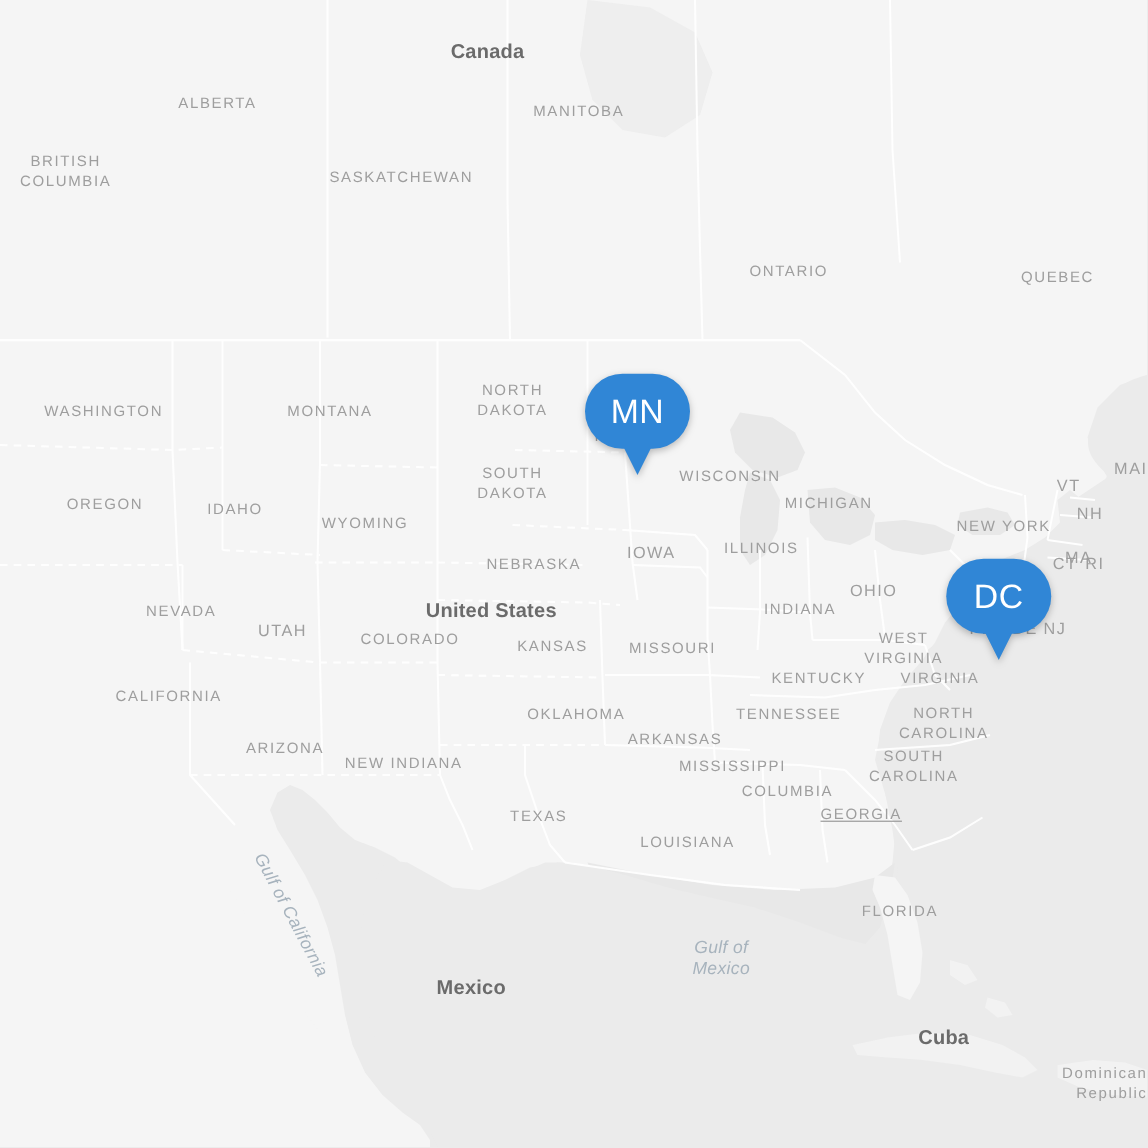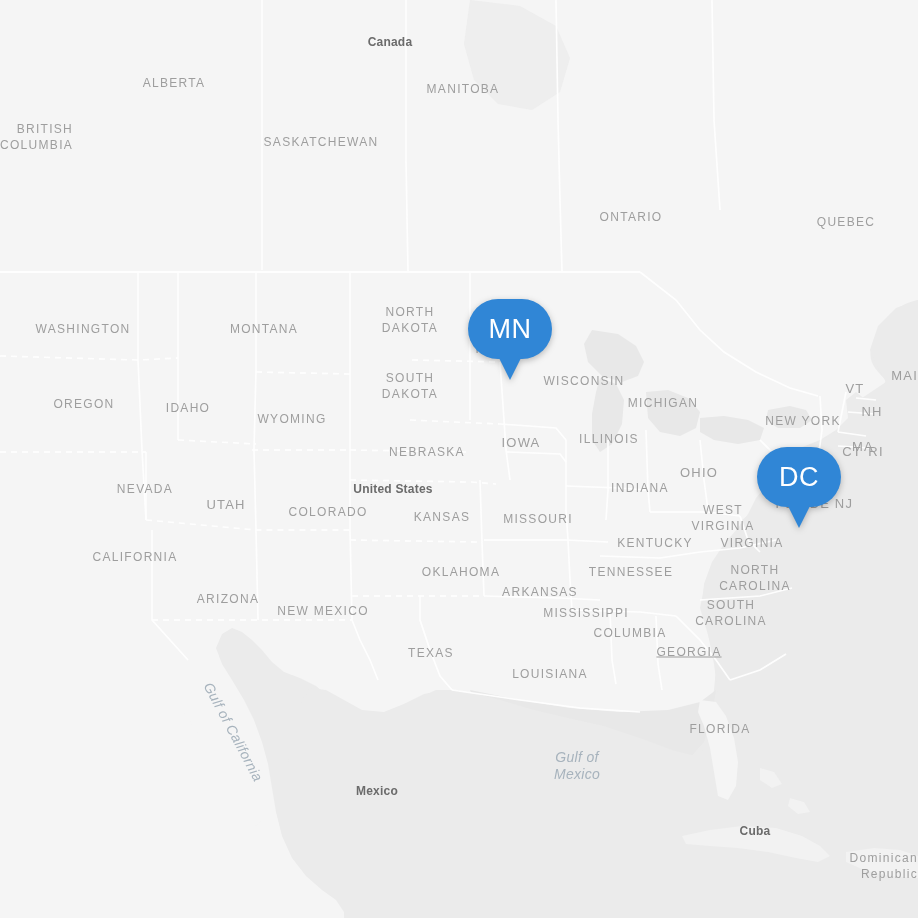--- a/index.html
+++ b/index.html
@@ -23,31 +23,31 @@
     text-align:center;
     line-height:15px;
     font-weight:400;
   }
   .lbl.tiny{font-size:12px;letter-spacing:1.3px;}
   .lbl.two{line-height:16px;}
   .lbl.country{
     color:#6b6b6b;
     font-weight:700;
     letter-spacing:0.2px;
-    font-size:12px;
+    font-size:16px;
   }
   .lbl.water{
     color:#a7b3bd;
     font-style:italic;
     letter-spacing:0.3px;
     font-size:14px;
     line-height:17px;
   }
   .lbl.abbr{font-size:13px;letter-spacing:1.2px;}
-  .lbl.left-cut{transform:translate(0,-50%);text-align:right;}
+  .lbl.left-cut{transform:translate(0,-50%);text-align:center;margin-left:16px;}
   .lbl.right-cut{transform:translate(-100%,-50%);text-align:right;}
 
   
   .marker{
     position:absolute;
     transform:translate(-50%,-100%);
     filter:drop-shadow(0 2px 3px rgba(0,0,0,0.25));
   }
   .marker .bubble{
     background:#3086d6;
@@ -303,21 +303,21 @@
         <div>WEST</div>
         <div>VIRGINIA</div>
       </div>
       <div class="lbl tiny" style="left: 752px; top: 543px;">
         <div>VIRGINIA</div>
       </div>
       <div class="lbl tiny" style="left: 228px; top: 599px;">
         <div>ARIZONA</div>
       </div>
       <div class="lbl tiny" style="left: 323px; top: 611px;">
-        <div>NEW MEXICO</div>
+        <div>NEW INDIANA</div>
       </div>
       <div class="lbl tiny" style="left: 461px; top: 572px;">
         <div>OKLAHOMA</div>
       </div>
       <div class="lbl tiny" style="left: 540px; top: 592px;">
         <div>ARKANSAS</div>
       </div>
       <div class="lbl tiny" style="left: 631px; top: 572px;">
         <div>TENNESSEE</div>
       </div>

